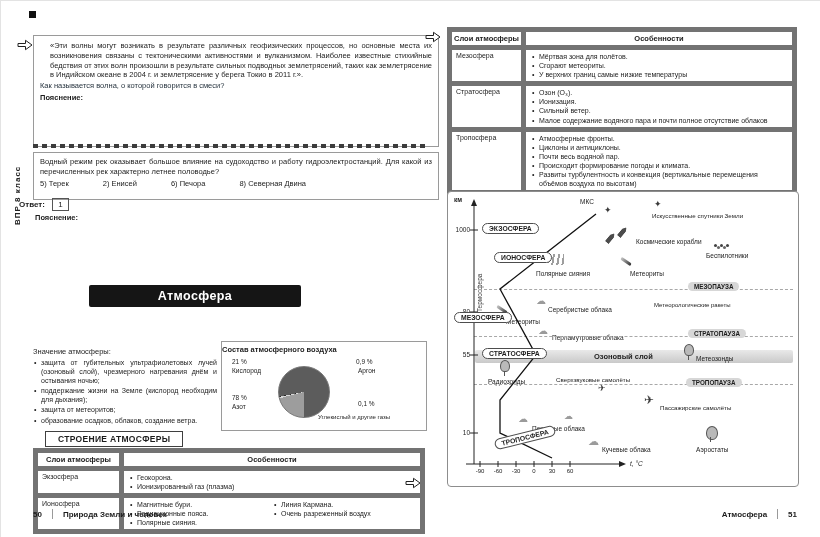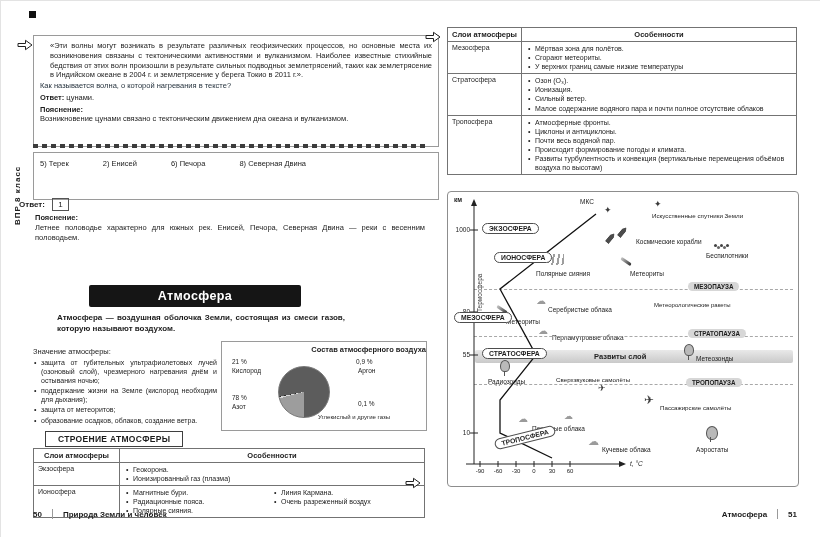--- a/index.html
+++ b/index.html
@@ -27,21 +27,21 @@
   ul.fl{margin:0;padding:0 0 0 2px;list-style:none}
   ul.fl li{font-size:7px;line-height:1.3;padding-left:7px;position:relative}
   ul.fl li::before{content:"•";position:absolute;left:0;top:0}
 
   ul.sig{margin:2px 0 0 0;padding:0;list-style:none}
   ul.sig li{font-size:7px;line-height:1.3;padding-left:8px;position:relative;text-align:justify;margin-bottom:1px}
   ul.sig li::before{content:"•";position:absolute;left:1px;top:0}
 
   
   table.lt{border-collapse:collapse;width:100%;table-layout:fixed}
-  table.lt th,table.lt td{border:1px solid #737373;vertical-align:top;padding:2px 4px}
+  table.lt th,table.lt td{border:5px solid #737373;vertical-align:top;padding:2px 4px}
   table.lt th{font-size:7.5px;text-align:center;padding:2px}
   .struct-head{border:1.2px solid #3f3f3f;font-size:8.5px;font-weight:bold;
                padding:2px 12px;display:inline-block;letter-spacing:.3px}
 
   
   .piebox{border:1px solid #9a9a9a;background:#fff}
   .pie{border-radius:50%;
        background:conic-gradient(from 180deg,#9d9d9d 0 75.6deg,#d8d8d8 75.6deg 78.9deg,#2b2b2b 78.9deg 80deg,#5c5c5c 80deg 360deg);
        border:1px solid #777}
   .plabel{position:absolute;font-size:6.5px;line-height:1.2}
@@ -88,67 +88,59 @@
   <div class="abs corner" style="left:28px;top:10px"></div>
 
   <div class="abs arrow" style="left:16px;top:38px">
     <svg width="16" height="12" viewBox="0 0 16 12">
         <path d="M1 4.5 h7.5 v-3.2 l6.5 4.7 -6.5 4.7 v-3.2 h-7.5 z" fill="#fff" stroke="#222" stroke-width="1"></path>
       </svg>
   </div>
 
   <div class="abs tbox" style="left:32px;top:34px;width:392px;height:102px;overflow:hidden">
     <div class="just" style="margin:1px 0 1px 10px">«Эти волны могут возникать в результате различных геофизических процессов, но основные места их возникновения связаны с тектоническими активностями и вулканизмом. Наиболее известные стихийные бедствия от этих волн произошли в результате сильных подводных землетрясений, таких как землетрясение в Индийском океане в 2004 г. и землетрясение у берега Токио в 2011 г.».</div>
-    <div style="color:#27343f">Как называется волна, о которой нагревания в тексте?</div>
-    <div style="margin-top:2px">
-      <span class="b">Ответ:</span>
-      <span>цунами.</span>
-    </div>
+    <div style="color:#27343f">Как называется волна, о которой говорится в смеси?</div>
     <div class="b" style="margin-top:2px">Пояснение:</div>
-    <div class="just">Возникновение цунами связано с тектоническим движением дна океана и вулканизмом.</div>
   </div>
 
   <div class="abs dashes" style="left:32px;top:143px;width:392px"></div>
 
   <div class="abs vlabel" style="left:12px;top:150px;height:88px">ВПР 8 класс</div>
 
   <div class="abs tbox" style="left:32px;top:151px;width:392px;height:38px">
+    <div class="just">Водный режим рек оказывает большое влияние на судоходство и работу гидроэлектростанций. Для какой из перечисленных рек характерно летнее половодье?</div>
     <div style="display:flex;gap:34px;margin-top:2px">
       <span>5) Терек</span>
       <span>2) Енисей</span>
       <span>6) Печора</span>
       <span>8) Северная Двина</span>
     </div>
   </div>
 
   <div class="abs" style="left:18px;top:197px;font-size:8px">
     <span class="b">Ответ:</span>
     <span class="answer-box">1</span>
   </div>
   <div class="abs b" style="left:34px;top:212px;font-size:7.5px">Пояснение:</div>
-  <div class="abs just" style="left:34px;top:222px;width:390px;font-size:7.5px;line-height:1.3">Летнее половодье характерно для южных рек. Енисей, Печора, Северная Двина — реки с весенним половодьем.</div>
 
   <div class="abs banner" style="left:88px;top:284px">Атмосфера</div>
 
-  <div class="abs just" style="left:56px;top:312px;width:288px;font-size:8px;line-height:1.35">
-    <span class="b">Атмосфера</span><span class="b"> — воздушная оболочка Земли, состоящая из смеси газов, которую называют воздухом.</span>
-  </div>
 
   <div class="abs" style="left:32px;top:346px;width:184px">
     <div style="font-size:7.5px">Значение атмосферы:</div>
     <ul class="sig">
       <li>защита от губительных ультрафиолетовых лучей (озоновый слой), чрезмерного нагревания днём и остывания ночью;</li>
       <li>поддержание жизни на Земле (кислород необходим для дыхания);</li>
       <li>защита от метеоритов;</li>
       <li>образование осадков, облаков, создание ветра.</li>
     </ul>
   </div>
 
   <div class="abs piebox" style="left:220px;top:340px;width:204px;height:88px">
-    <div class="b" style="font-size:7.5px;text-align:right;margin-top:3px">Состав атмосферного воздуха</div>
+    <div class="b" style="font-size:7.5px;text-align:left;margin-top:3px">Состав атмосферного воздуха</div>
     <div class="abs pie" style="left:56px;top:24px;width:50px;height:50px"></div>
     <span class="plabel" style="left:10px;top:16px">21 %</span>
     <span class="plabel" style="left:10px;top:25px">Кислород</span>
     <span class="plabel" style="left:134px;top:16px">0,9 %</span>
     <span class="plabel" style="left:136px;top:25px">Аргон</span>
     <span class="plabel" style="left:10px;top:52px">78 %</span>
     <span class="plabel" style="left:10px;top:61px">Азот</span>
     <span class="plabel" style="left:136px;top:58px">0,1 %</span>
     <span class="plabel nw" style="left:96px;top:72px;font-size:6px">Углекислый и другие газы</span>
   </div>
@@ -320,21 +312,21 @@
     <span class="dl" style="left:206px;top:110px;font-size:6px">Метеорологические ракеты</span>
     <span class="gly cloud" style="left:88px;top:104px;font-size:10px">☁</span>
     <span class="dl" style="left:100px;top:114px">Серебристые облака</span>
 
     <div class="meteor" style="left:48px;top:116px"></div>
     <span class="dl" style="left:58px;top:126px">Метеориты</span>
 
     <span class="gly cloud" style="left:90px;top:134px;font-size:10px">☁</span>
     <span class="dl" style="left:104px;top:142px">Перламутровые облака</span>
 
-    <span class="dl b" style="left:146px;top:160px;font-size:7.5px;z-index:3">Развиты слой</span>
+    <span class="dl b" style="left:146px;top:160px;font-size:7.5px;z-index:3">Озоновый слой</span>
     <div class="balloon" style="left:236px;top:152px"></div>
     <span class="dl" style="left:248px;top:163px;z-index:3">Метеозонды</span>
 
     <div class="balloon" style="left:52px;top:168px"></div>
     <span class="dl" style="left:40px;top:186px">Радиозонды</span>
 
     <span class="gly" style="left:150px;top:192px;font-size:9px">✈</span>
     <span class="dl" style="left:108px;top:184px;font-size:6.2px">Сверхзвуковые самолёты</span>
 
     <span class="gly" style="left:196px;top:202px;font-size:12px">✈</span>

